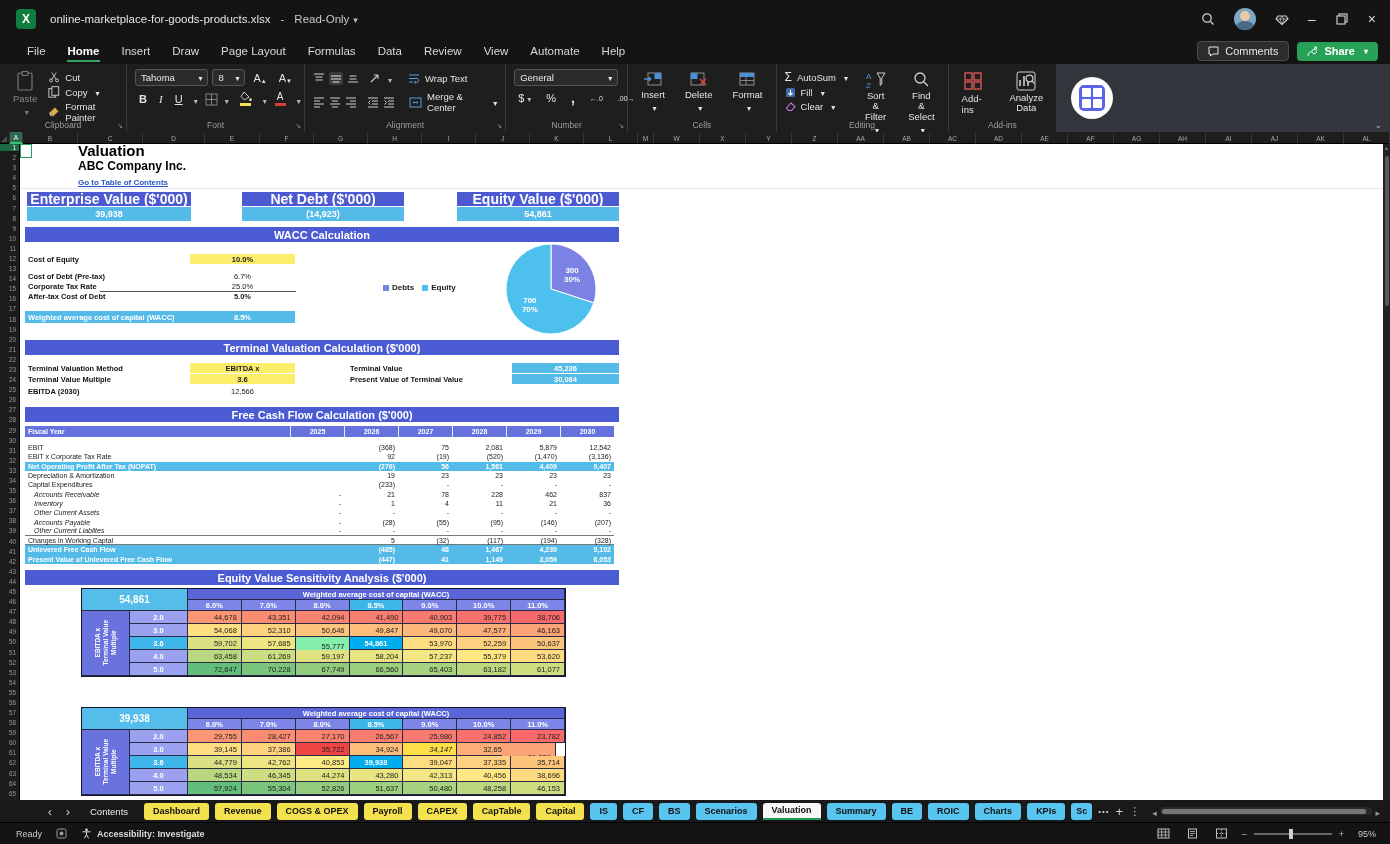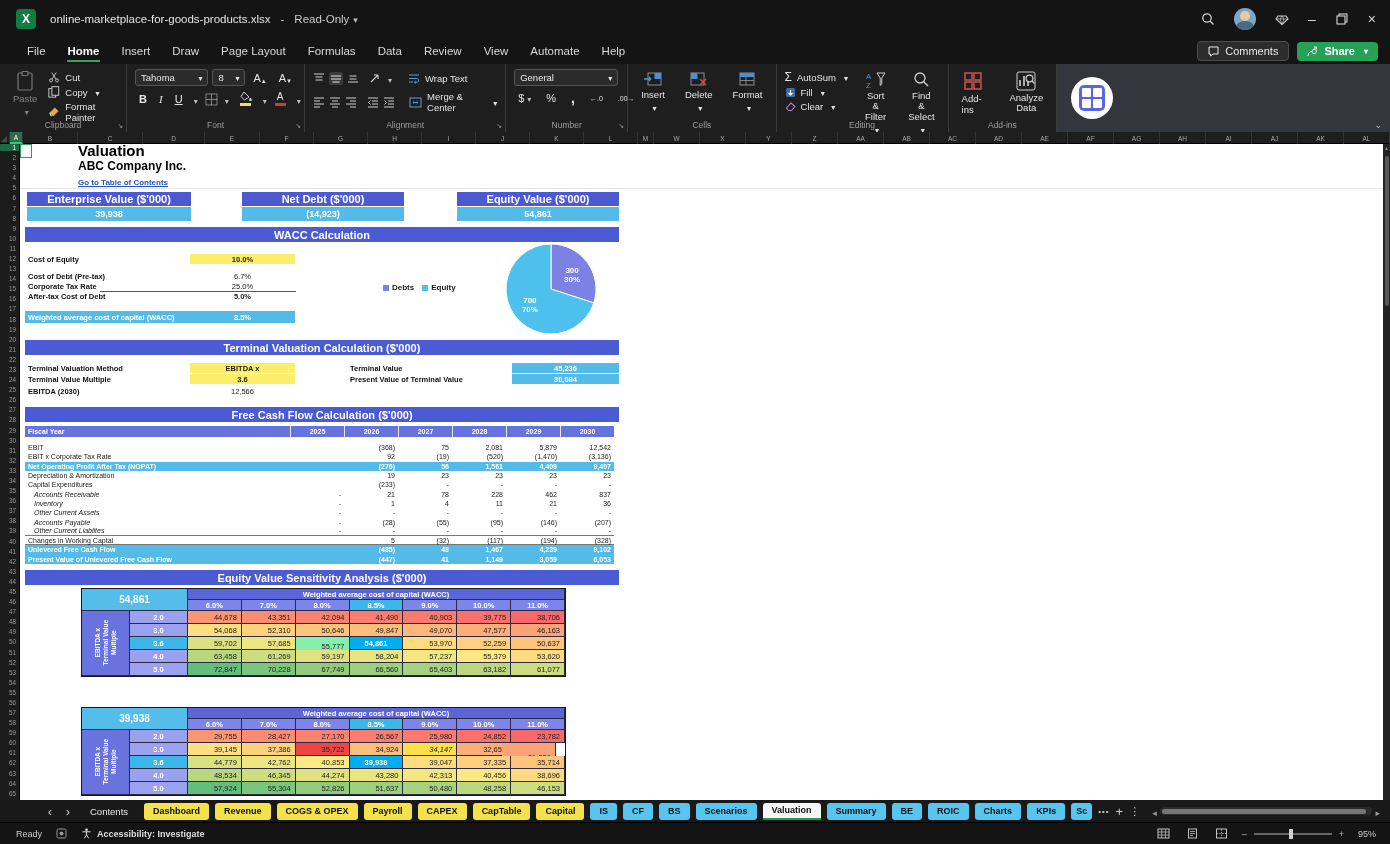--- a/index.html
+++ b/index.html
@@ -73,21 +73,21 @@
   
   .rowheaders{position:absolute;left:0;top:144px;width:20px;height:656px;background:#1c1c1c;border-right:1px solid #000;}
   .rowh{position:absolute;left:0;width:19px;text-align:right;padding-right:3px;color:#9a9a9a;font-size:6.3px;}
   .rowh.sel{background:#1d6b43;color:#fff;border-radius:1px;}
   
   .canvas{position:absolute;left:20px;top:144px;width:1363px;height:656px;background:#fff;overflow:hidden;color:#1a1a1a;}
   .abs{position:absolute;}
   .sheet-title{font-size:15px;font-weight:bold;color:#000;}
   .sheet-company{font-size:12px;font-weight:bold;color:#000;}
   .sheet-link{font-size:8px;font-weight:bold;color:#2456c4;text-decoration:underline;}
-  .hdr-box{background:#4c5ad2;color:#fff;font-weight:bold;font-size:11px;display:flex;align-items:center;justify-content:center;}
+  .hdr-box{background:#4c5ad2;color:#fff;font-weight:bold;font-size:14px;display:flex;align-items:center;justify-content:center;}
   .val-box{background:#54bbe8;color:#fff;font-weight:bold;font-size:9px;display:flex;align-items:center;justify-content:center;}
   .section-bar{background:#4b5bd4;color:#fff;font-weight:bold;font-size:11px;display:flex;align-items:center;justify-content:center;}
   .lbl{font-size:7.5px;font-weight:bold;color:#111;white-space:nowrap;}
   .pv{font-size:7.5px;color:#222;display:flex;align-items:center;justify-content:center;}
   .yellow{background:#fbee6a;font-weight:bold;}
   .bluebox{background:#54bbe8;color:#fff;font-weight:bold;}
   .wacc-result{background:#54bbe8;color:#fff;display:flex;align-items:center;}
   .wacc-result .lbl{color:#fff;margin-left:3px;}
   .thinline{border-top:1px solid #555;}
   .grayline{border-top:1px solid #e8e8e8;}

